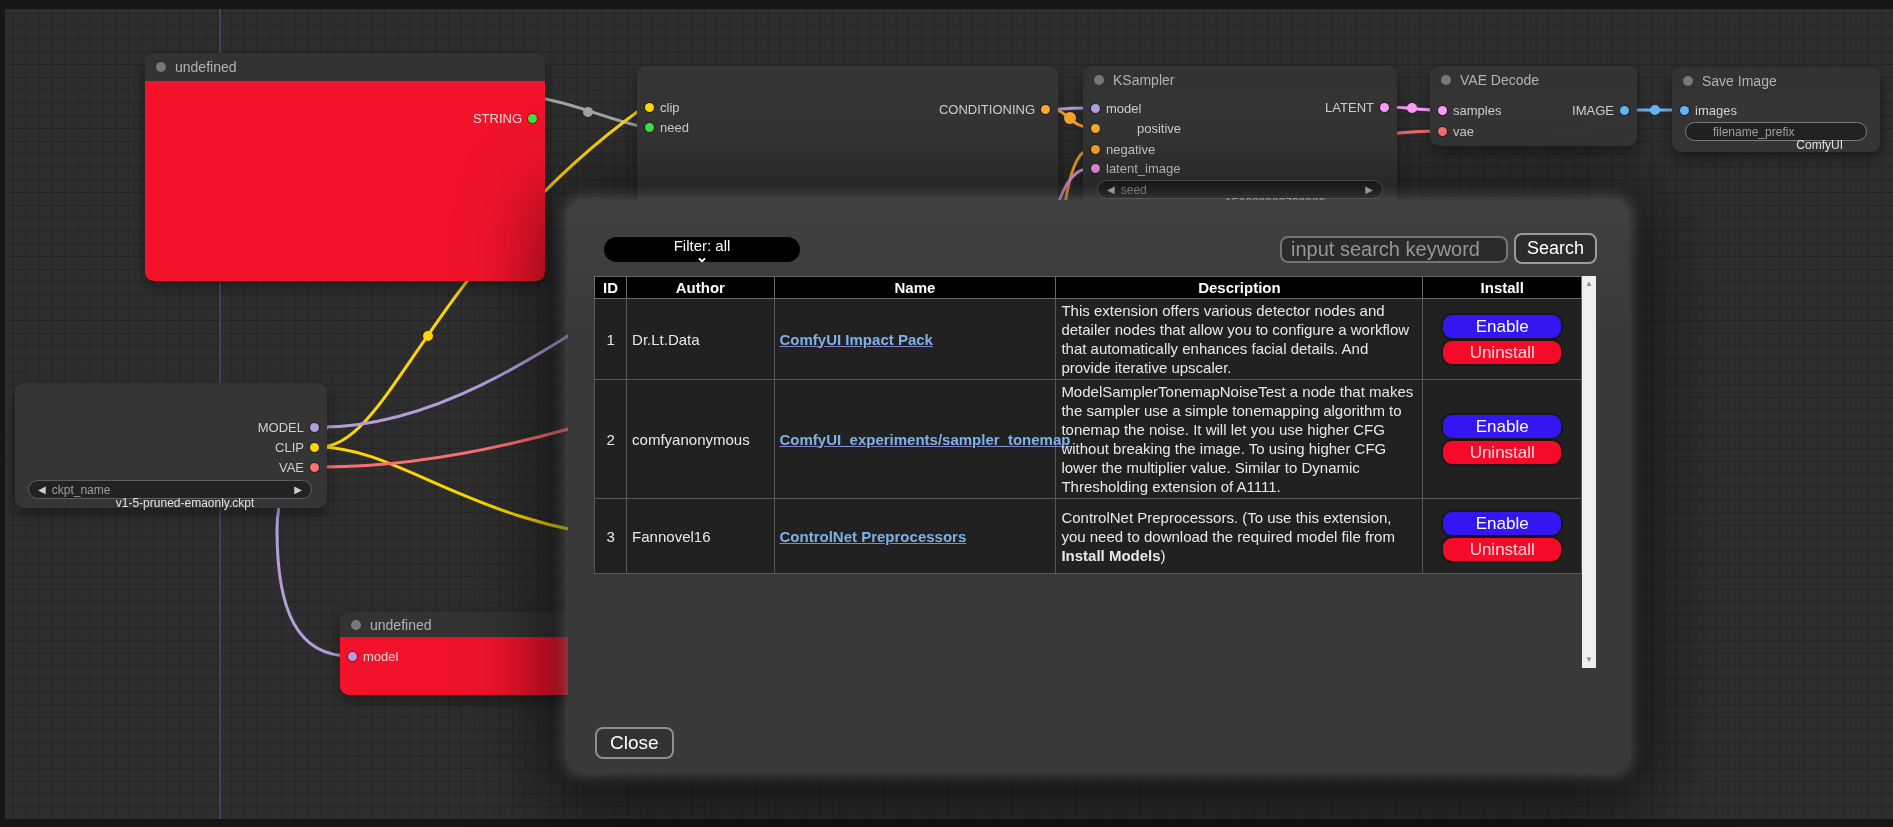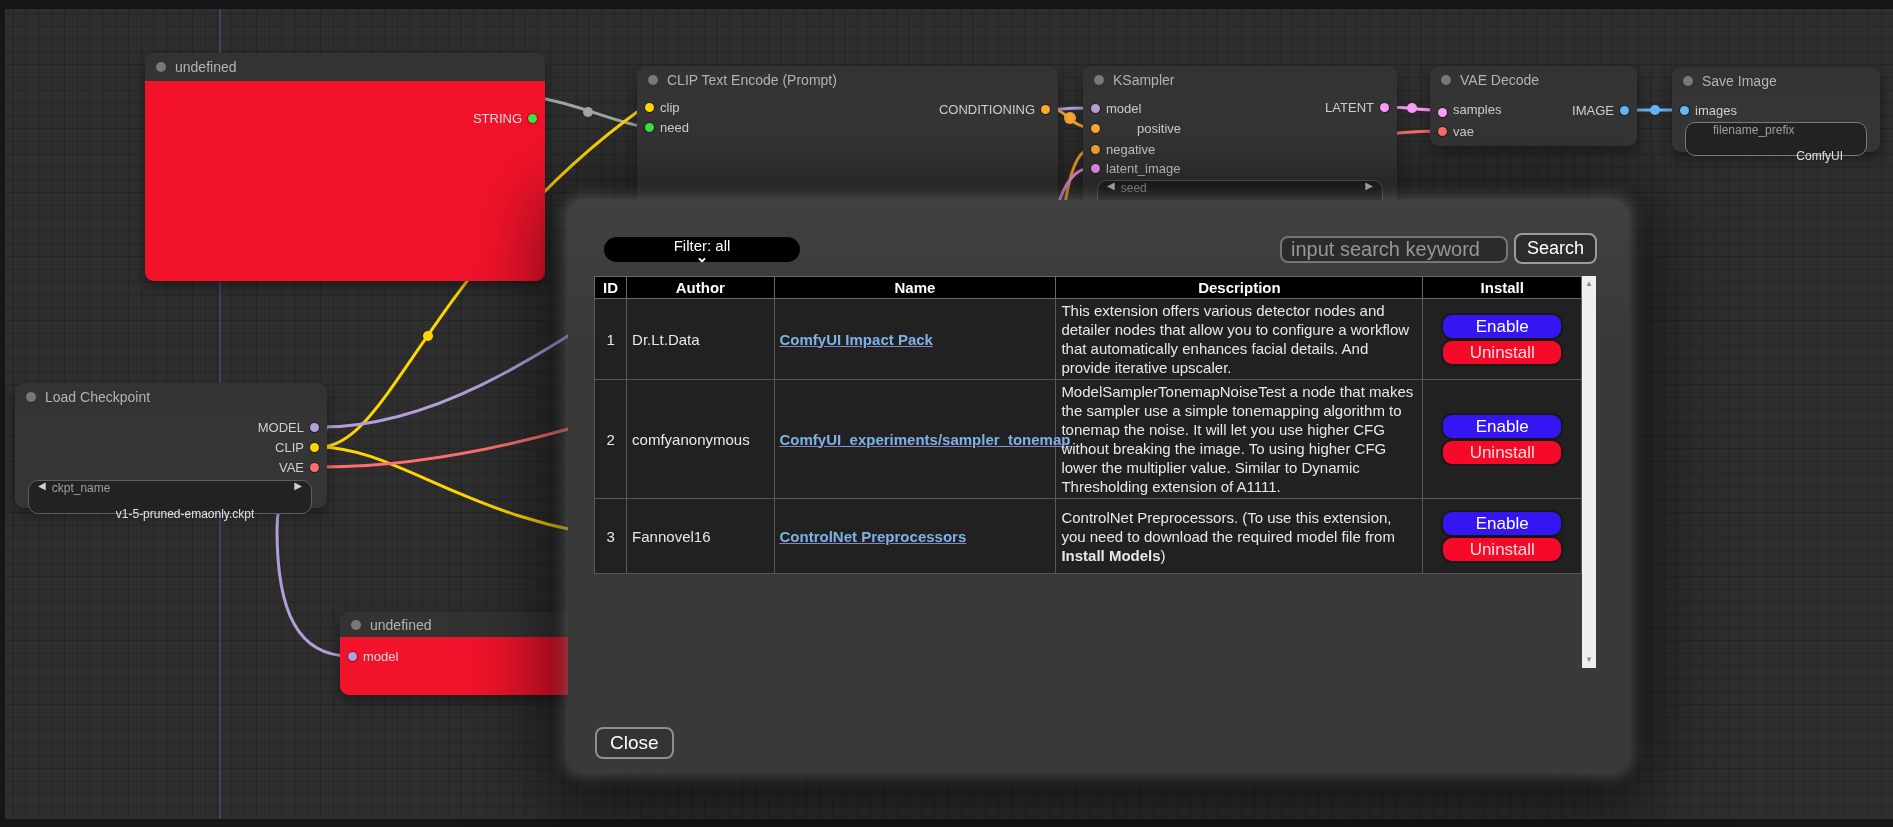--- a/index.html
+++ b/index.html
@@ -30,22 +30,22 @@
         box-shadow:0 6px 14px rgba(0,0,0,0.38);color:#c9c9c9;}
   .node-header{height:28px;display:flex;align-items:center;gap:9px;padding:0 11px;
         font-size:14px;color:#b3b3b3;background:#333333;border-radius:9px 9px 0 0;}
   .title-dot{width:10px;height:10px;border-radius:50%;flex:0 0 auto;}
   .node-body{position:relative;border-radius:0 0 9px 9px;}
   .red-body{border-radius:0 0 9px 9px;}
   .port{position:absolute;display:flex;align-items:center;gap:6px;height:14px;font-size:13px;color:#cfcfcf;}
   .port .dot{width:9px;height:9px;border-radius:50%;flex:0 0 auto;box-shadow:0 0 0 1px rgba(0,0,0,0.35);}
   .port.in{left:8px;}
   .port.out{right:8px;flex-direction:row-reverse;}
-  .widget{position:absolute;height:34px;background:#222;border:1px solid #5e5e5e;border-radius:10px;
-        display:flex;align-items:flex-start;padding:0 9px;font-size:12px;color:#9e9e9e;box-sizing:border-box;}
+  .widget{position:absolute;height:19px;background:#222;border:1px solid #5e5e5e;border-radius:10px;
+        display:flex;align-items:center;padding:0 9px;font-size:12px;color:#9e9e9e;box-sizing:border-box;}
   .widget .arrow{color:#cfcfcf;font-size:10px;line-height:1;}
   .widget .w-label{margin-left:6px;}
   .widget .w-value{color:#e2e2e2;margin-left:auto;margin-top:26px;}
   .widget .w-value.center{margin-right:28px;}
   .widget .arrow.right{margin-left:auto;}
   .widget .arrow.right.tight{margin-left:12px;}
   
   .modal{position:absolute;left:568px;top:200px;width:1060px;height:572px;
         background:linear-gradient(#414141,#393939 140px);border-radius:14px;
         box-shadow:0 0 15px 3px rgba(175,175,175,0.35), 0 14px 80px 25px rgba(0,0,0,0.55);}
@@ -117,24 +117,20 @@
   </div>
   <div class="node-body red-body" style="height: 200px; background-color: rgb(242, 19, 43);">
     <div class="port out" style="top:30px;">
       <span class="dot" style="background-color: rgb(63, 227, 63);"></span>
       <span style="color:#e9dada;">STRING</span>
     </div>
   </div>
 </div>
 
 <div class="node" style="left:637px;top:66px;width:421px;height:150px;">
-  <div class="node-header">
-    <span class="title-dot" style="background-color: rgb(120, 120, 120);"></span>
-    <span>CLIP Text Encode (Prompt)</span>
-  </div>
   <div class="port in" style="top:34px;">
     <span class="dot" style="background-color: rgb(255, 213, 0);"></span>
     <span>clip</span>
   </div>
   <div class="port in" style="top:54px;">
     <span class="dot" style="background-color: rgb(63, 227, 63);"></span>
     <span>need</span>
   </div>
   <div class="port out" style="top:36px;">
     <span class="dot" style="background-color: rgb(255, 169, 49);"></span>
@@ -173,21 +169,21 @@
     <span class="w-value center">156680208700286</span>
     <span class="arrow right tight">▶</span>
   </div>
 </div>
 
 <div class="node" style="left:1430px;top:66px;width:207px;height:80px;">
   <div class="node-header">
     <span class="title-dot" style="background-color: rgb(120, 120, 120);"></span>
     <span>VAE Decode</span>
   </div>
-  <div class="port in" style="top:37px;align-items:flex-end;">
+  <div class="port in" style="top:37px;">
     <span class="dot" style="background-color: rgb(255, 156, 249);"></span>
     <span>samples</span>
   </div>
   <div class="port in" style="top:58px;">
     <span class="dot" style="background-color: rgb(255, 110, 110);"></span>
     <span>vae</span>
   </div>
   <div class="port out" style="top:37px;">
     <span class="dot" style="background-color: rgb(100, 181, 246);"></span>
     <span>IMAGE</span>
@@ -203,24 +199,20 @@
     <span class="dot" style="background-color: rgb(100, 181, 246);"></span>
     <span>images</span>
   </div>
   <div class="widget" style="left:13px;top:55px;width:182px;border-color:#7a7a7a;">
     <span class="w-label" style="margin-left:18px;">filename_prefix</span>
     <span class="w-value" style="margin-right:14px;">ComfyUI</span>
   </div>
 </div>
 
 <div class="node" style="left:15px;top:383px;width:312px;height:125px;">
-  <div class="node-header">
-    <span class="title-dot" style="background-color: rgb(120, 120, 120);"></span>
-    <span>Load Checkpoint</span>
-  </div>
   <div class="port out" style="top:37px;">
     <span class="dot" style="background-color: rgb(179, 157, 219);"></span>
     <span>MODEL</span>
   </div>
   <div class="port out" style="top:57px;">
     <span class="dot" style="background-color: rgb(255, 213, 0);"></span>
     <span>CLIP</span>
   </div>
   <div class="port out" style="top:77px;">
     <span class="dot" style="background-color: rgb(255, 110, 110);"></span>

